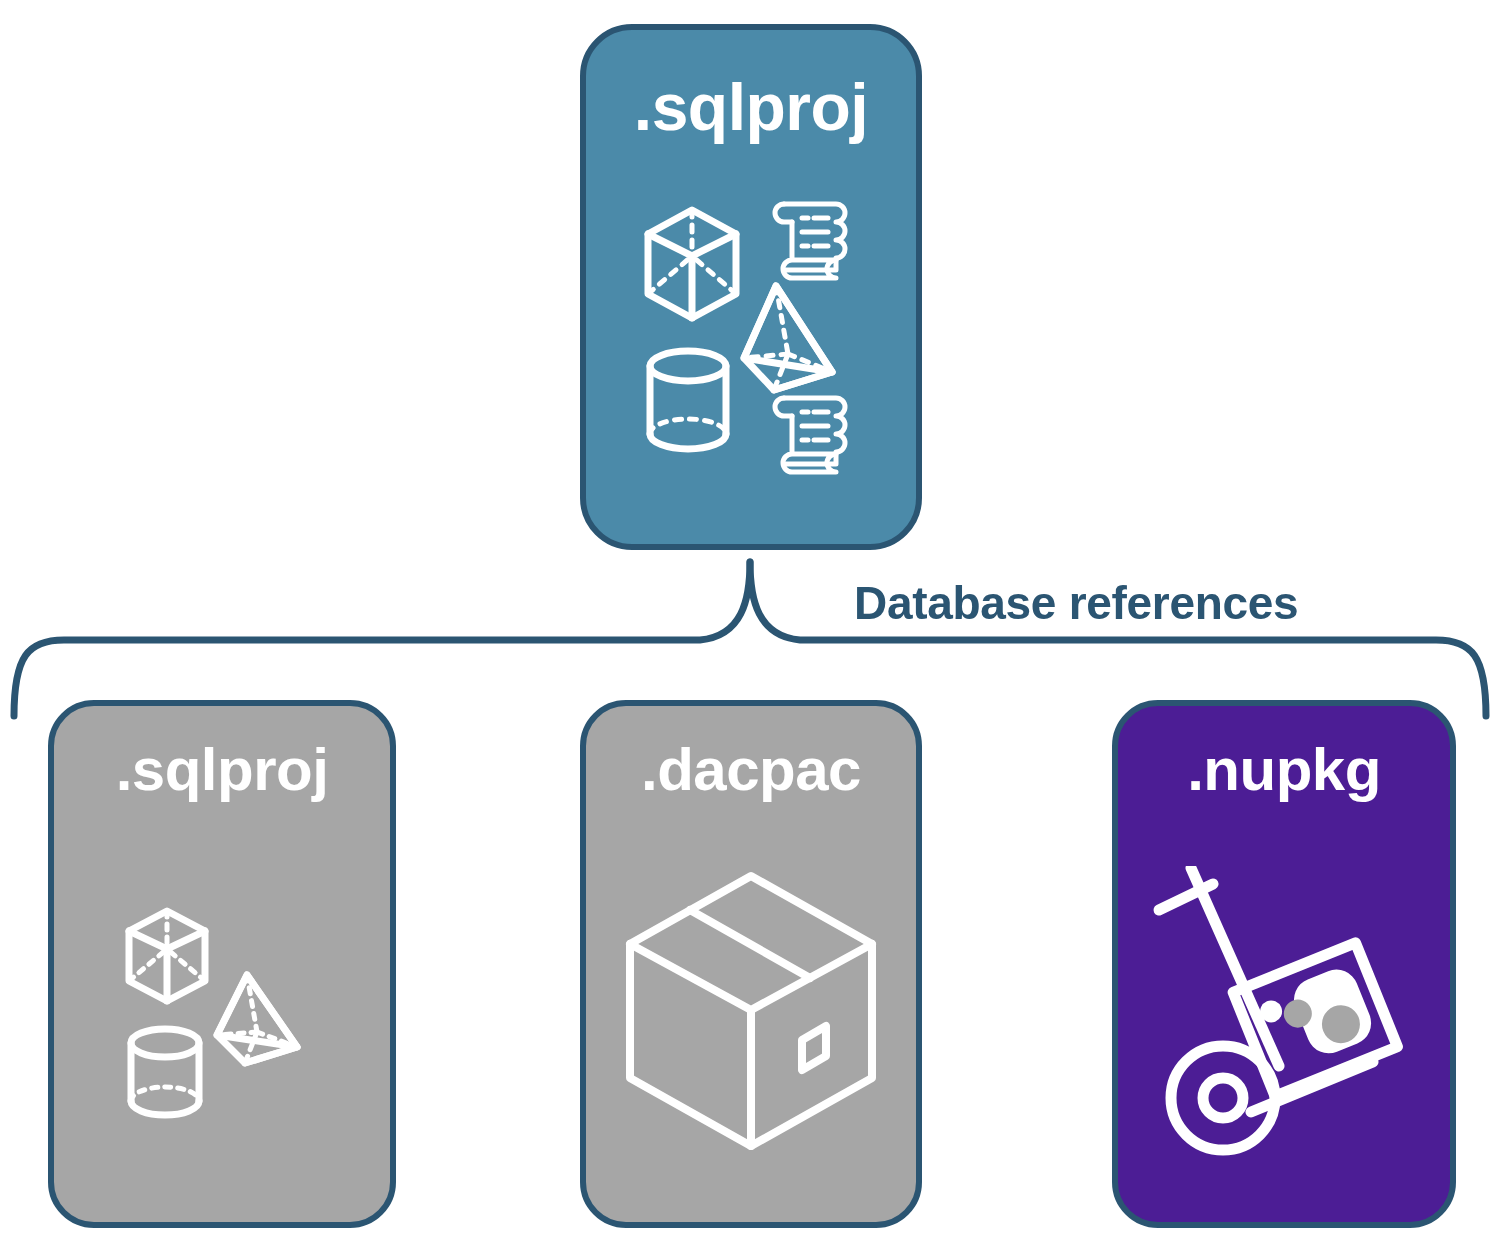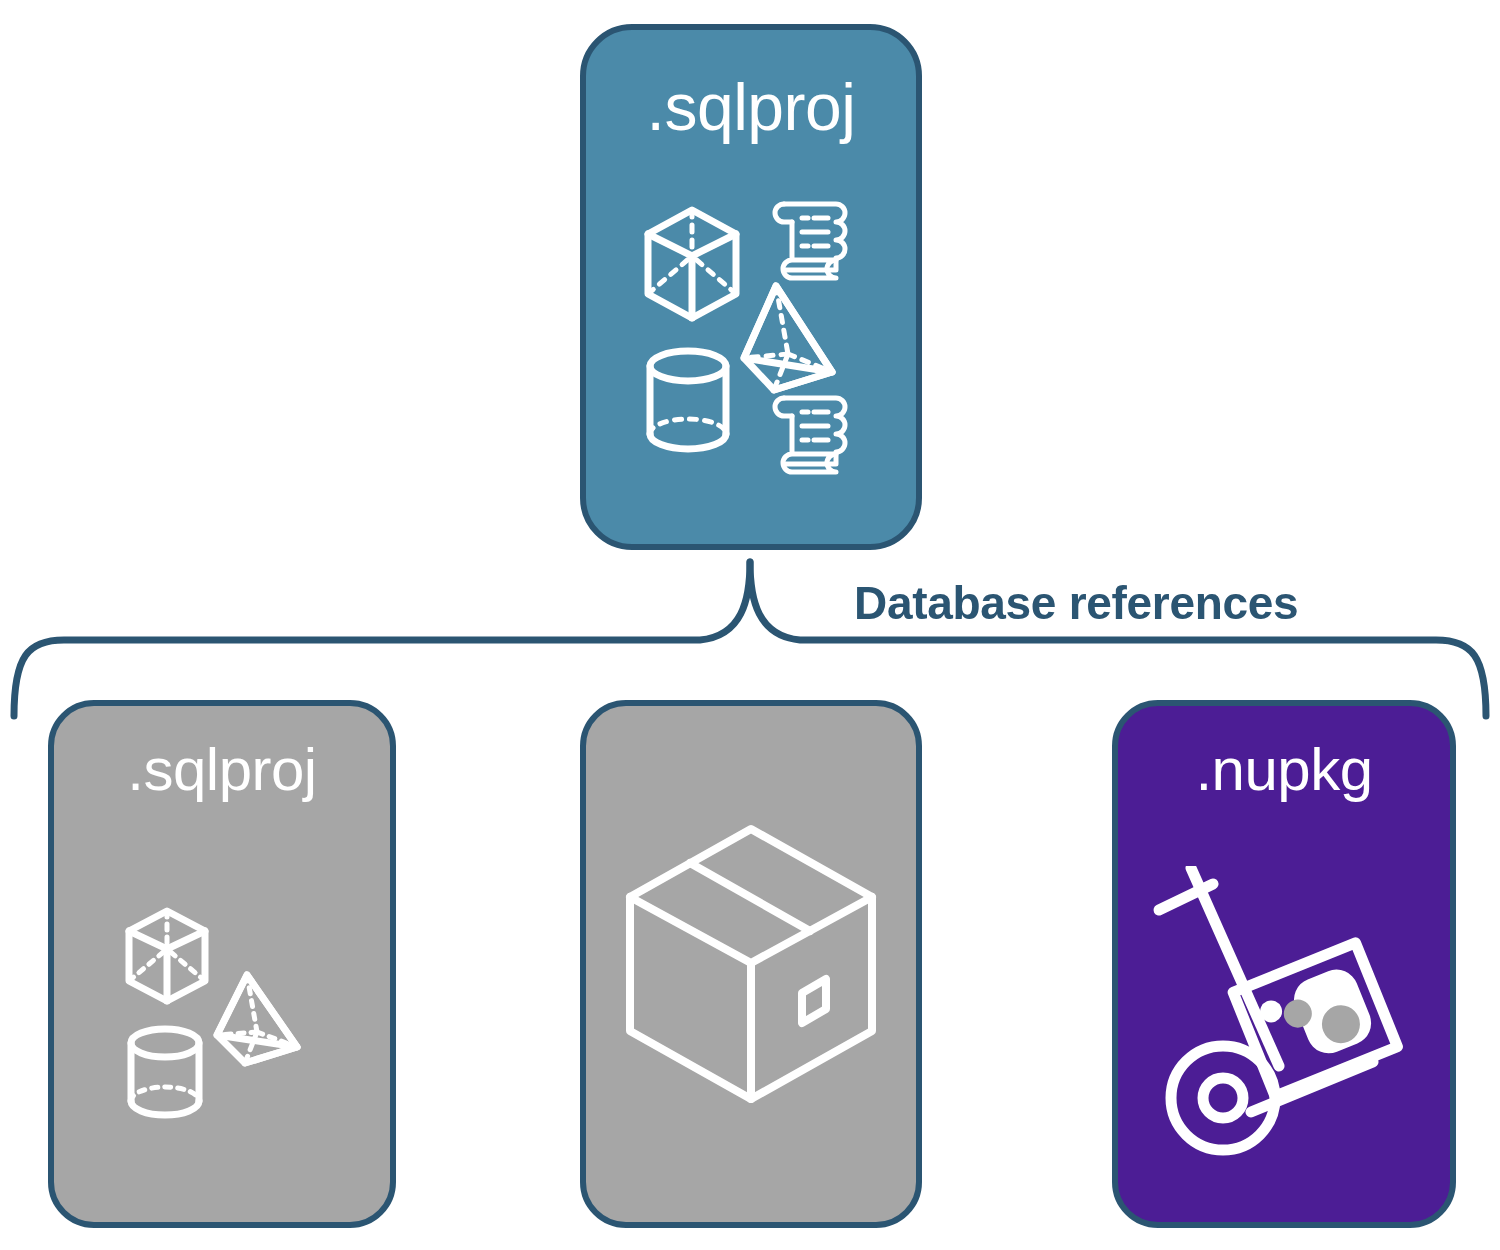--- a/index.html
+++ b/index.html
@@ -51,21 +51,21 @@
   }
   .card-ref-3 {
     left: 1112px;
     top: 700px;
     width: 344px;
     height: 528px;
     background: #4c1d95;
   }
   .card-title {
     color: #ffffff;
-    font-weight: normal;
+    font-weight: bold;
     letter-spacing: -0.5px;
     line-height: 1;
     text-align: left;
     user-select: none;
   }
   .card-root .card-title {
     font-size: 66px;
     margin-top: 44px;
   }
   .card-ref-1 .card-title,
@@ -223,20 +223,21 @@
           <path d="M14 142 L14 200"></path>
           <path d="M82 142 L82 200"></path>
           <path d="M14 200 A34 14 0 0 0 82 200"></path>
           <path d="M14 200 A34 14 0 0 1 82 200" stroke-dasharray="6 7" stroke-width="5"></path>
         </g>
       </svg>
     </div>
   </div>
 
   <div class="card card-ref-2">
+    <div class="card-title">.dacpac</div>
     <div class="card-art">
       <svg width="262" height="282" viewBox="0 0 262 282" fill="none">
         <g stroke="#ffffff" stroke-width="8" fill="none" stroke-linejoin="round" stroke-linecap="round">
 
           <path d="M131 6 L252 74 L252 208 L131 276 L10 208 L10 74 Z"></path>
 
           <path d="M131 140 L131 276"></path>
 
           <path d="M10 74 L131 140 L252 74"></path>
 

